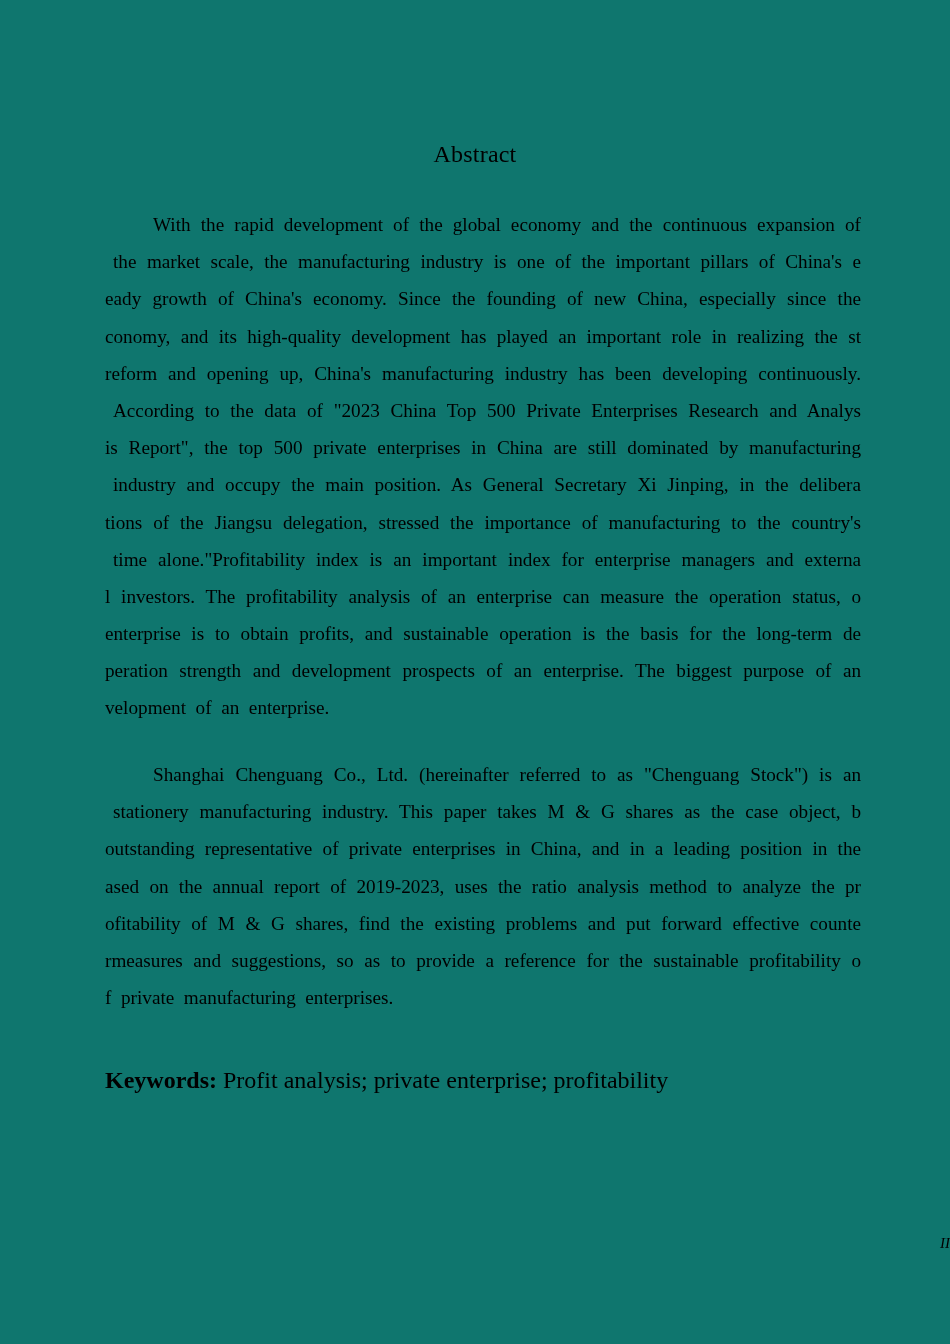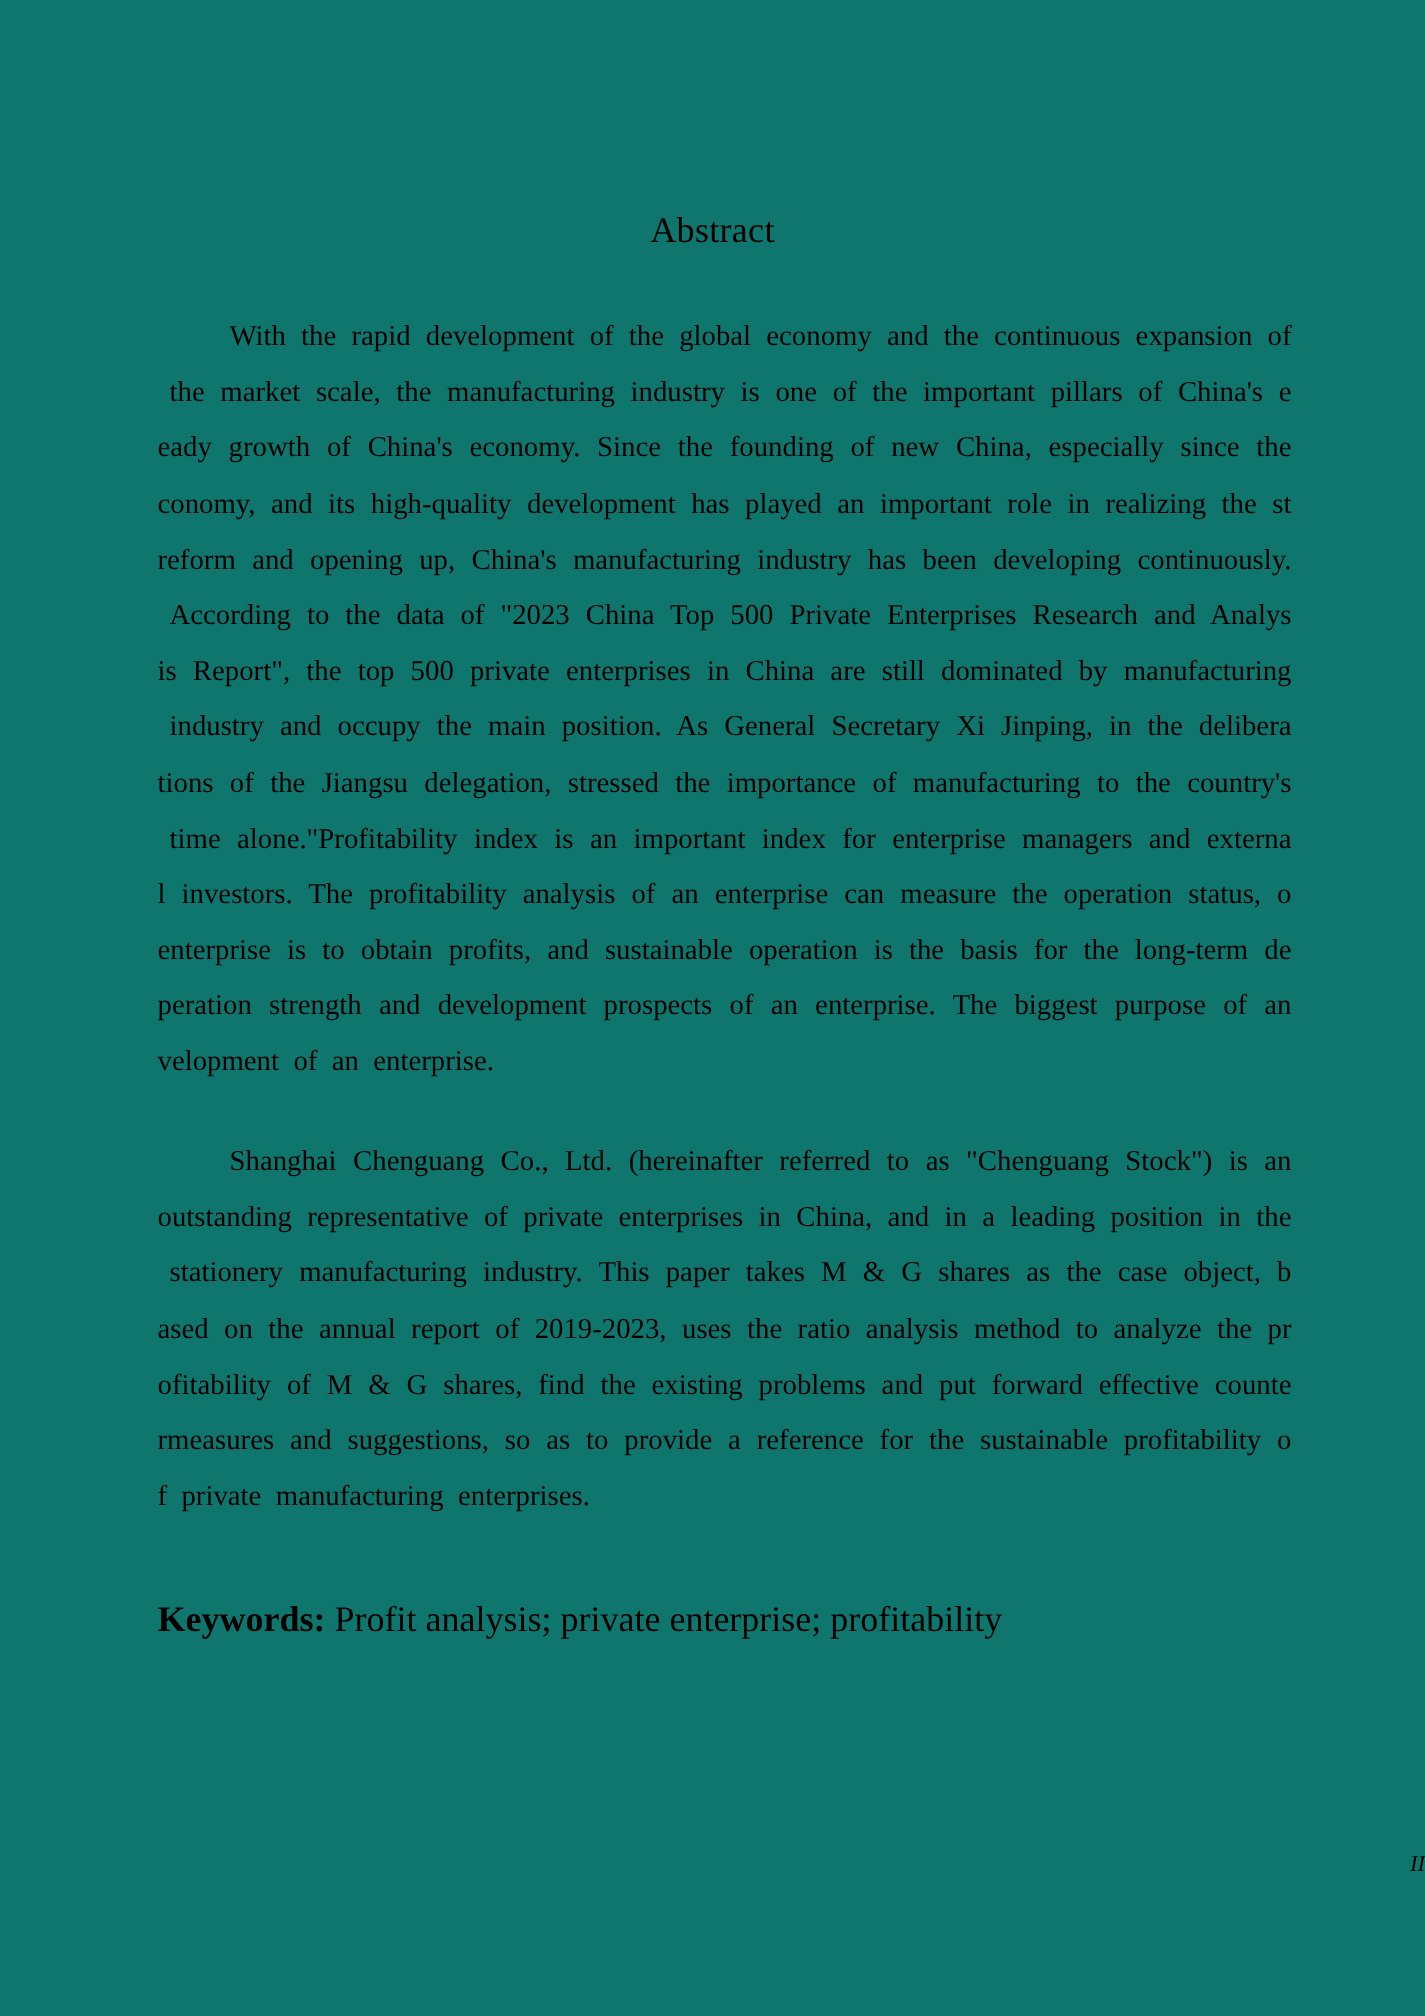--- a/index.html
+++ b/index.html
@@ -95,22 +95,22 @@
       <div class="text-line">tions  of  the  Jiangsu  delegation,  stressed  the  importance  of  manufacturing  to  the  country's</div>
       <div class="text-line lead-space">time  alone."Profitability  index  is  an  important  index  for  enterprise  managers  and  externa</div>
       <div class="text-line">l  investors.  The  profitability  analysis  of  an  enterprise  can  measure  the  operation  status,  o</div>
       <div class="text-line">enterprise  is  to  obtain  profits,  and  sustainable  operation  is  the  basis  for  the  long-term  de</div>
       <div class="text-line">peration  strength  and  development  prospects  of  an  enterprise.  The  biggest  purpose  of  an</div>
       <div class="text-line ragged">velopment  of  an  enterprise.</div>
     </div>
 
   <div class="body-block" id="para-2">
       <div class="text-line" style="padding-left: 48px;">Shanghai  Chenguang  Co.,  Ltd.  (hereinafter  referred  to  as  "Chenguang  Stock")  is  an</div>
+      <div class="text-line lead-space">stationery  manufacturing  industry.  This  paper  takes  M  &amp;  G  shares  as  the  case  object,  b</div>
       <div class="text-line">outstanding  representative  of  private  enterprises  in  China,  and  in  a  leading  position  in  the</div>
-      <div class="text-line lead-space">stationery  manufacturing  industry.  This  paper  takes  M  &amp;  G  shares  as  the  case  object,  b</div>
       <div class="text-line">ased  on  the  annual  report  of  2019-2023,  uses  the  ratio  analysis  method  to  analyze  the  pr</div>
       <div class="text-line">ofitability  of  M  &amp;  G  shares,  find  the  existing  problems  and  put  forward  effective  counte</div>
       <div class="text-line">rmeasures  and  suggestions,  so  as  to  provide  a  reference  for  the  sustainable  profitability  o</div>
       <div class="text-line ragged">f  private  manufacturing  enterprises.</div>
     </div>
 
   <div class="body-block" id="keywords-block">
     <div class="keywords-line"><span class="keywords-label">Keywords:</span><span> Profit analysis; private enterprise; profitability</span></div>
   </div>
 

